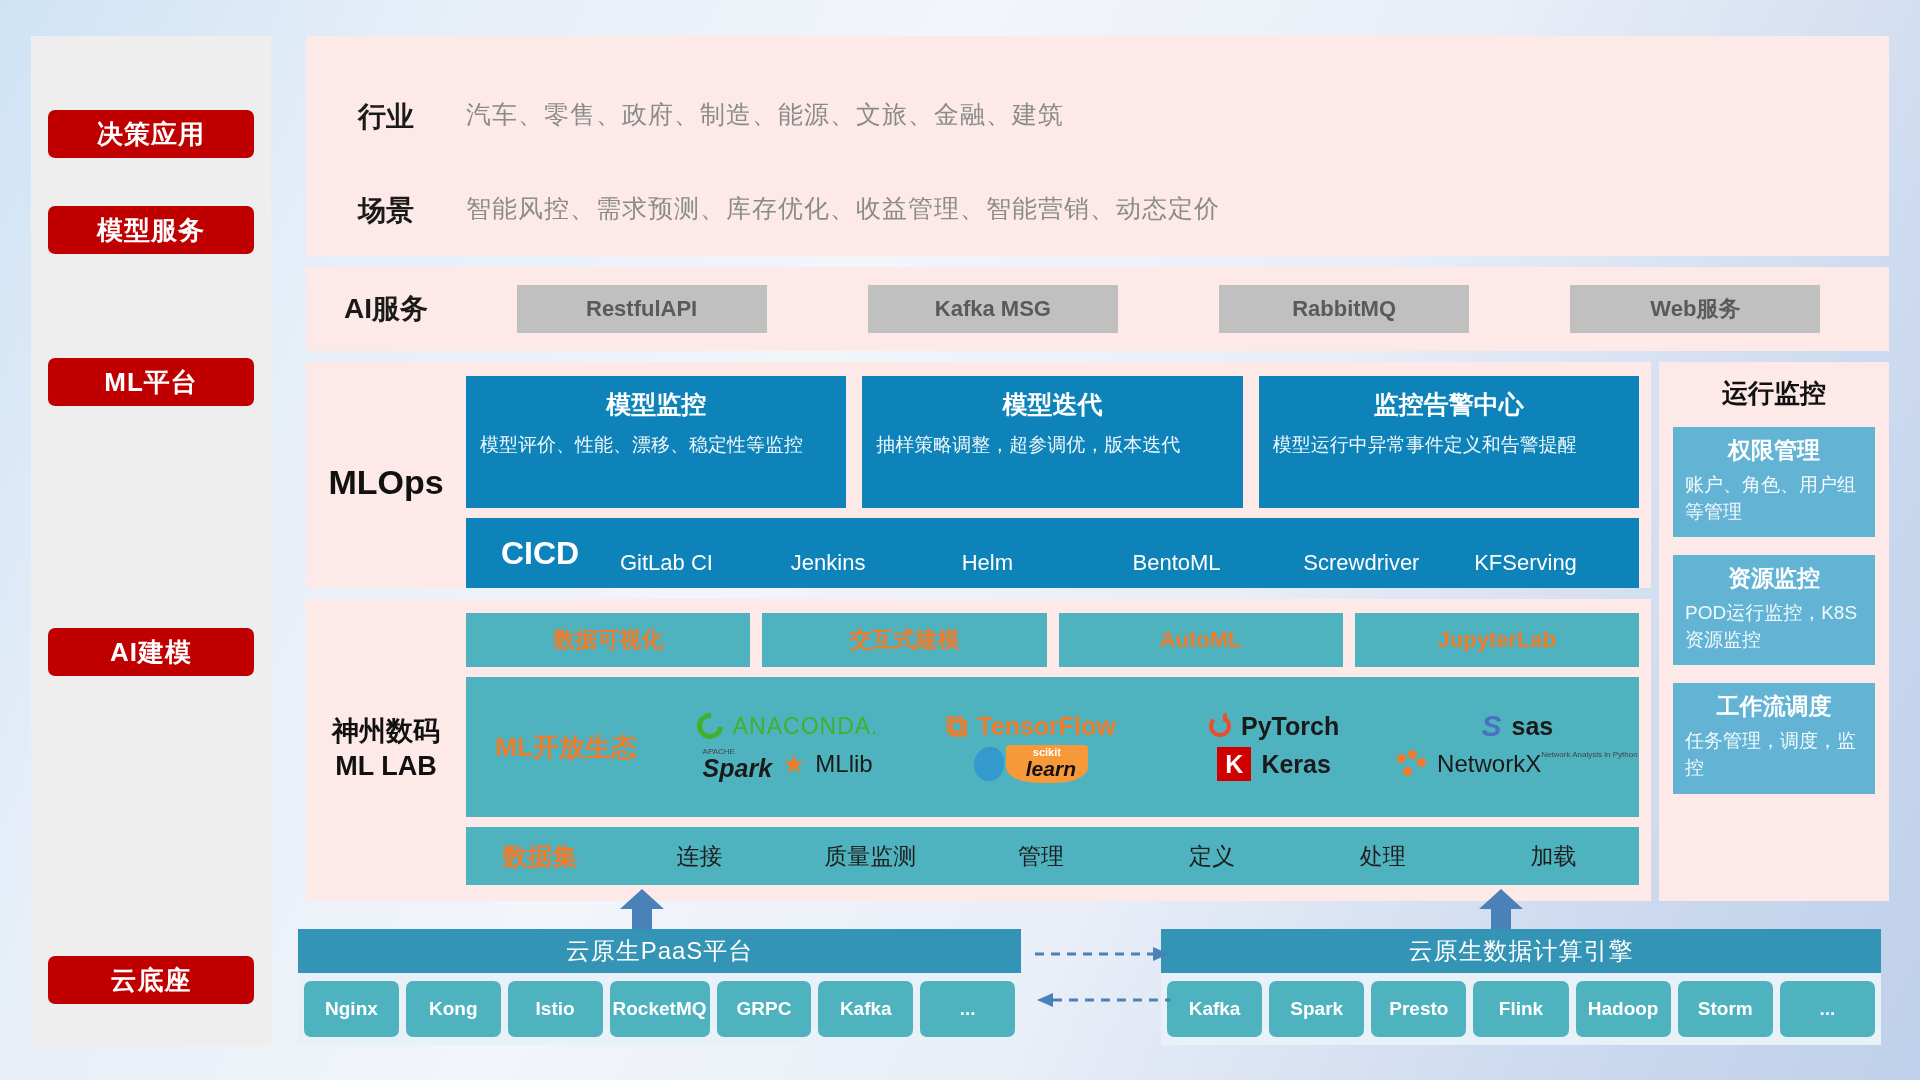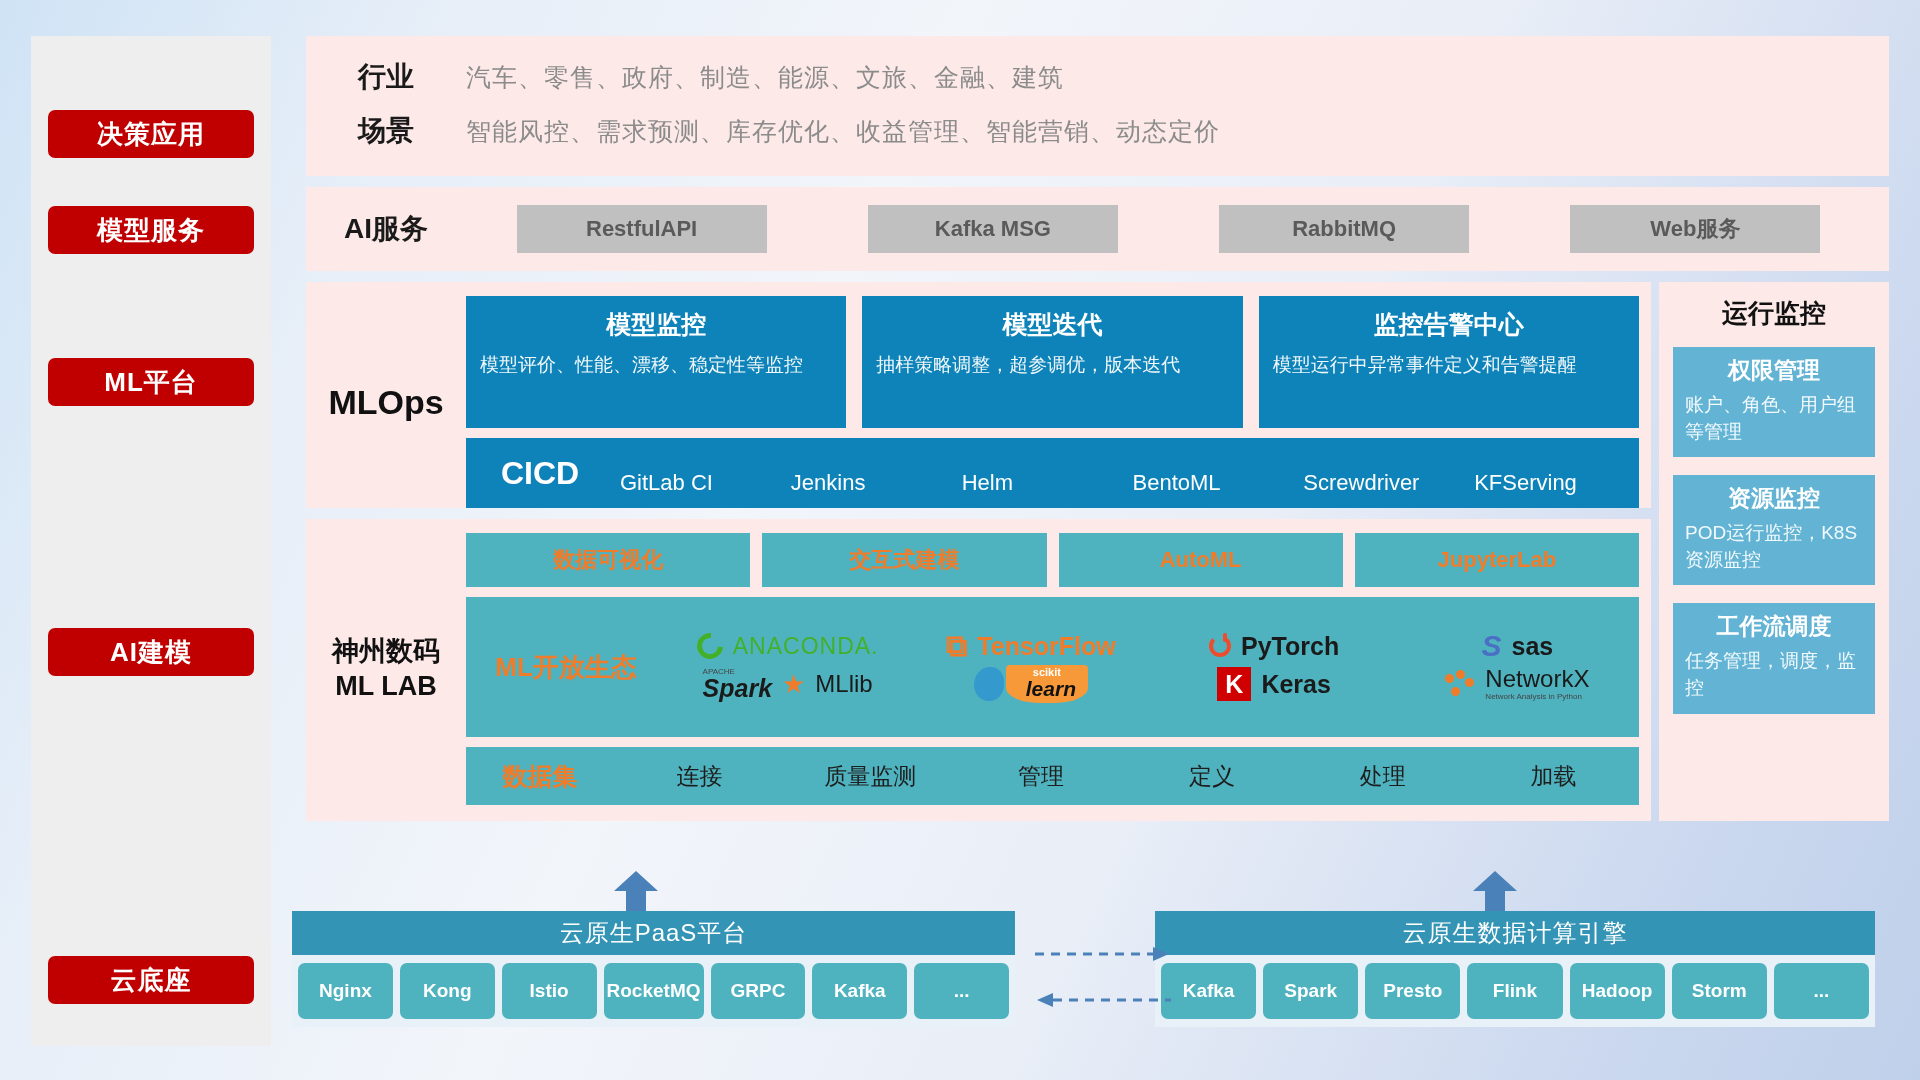--- a/index.html
+++ b/index.html
@@ -33,21 +33,21 @@
   
   .main { position: absolute; left: 306px; top: 36px; width: 1583px; }
 
   .band { background: #fdeae8; }
 
   
   .band-apps {
     padding: 22px 0 26px 0;
     display: flex; flex-direction: column; gap: 16px;
   }
-  .kv { display: flex; align-items: center; }
+  .kv { display: flex; align-items: flex-start; margin-top: 40px; }
   .kv-key {
     width: 160px; flex: none; text-align: center;
     font-size: 28px; font-weight: bold; color: #1a1a1a;
   }
   .kv-val { font-size: 25px; color: #8b8b8b; letter-spacing: 1px; }
 
   
   .band-svc {
     margin-top: 11px; padding: 18px 0;
     display: flex; align-items: center;
@@ -156,22 +156,22 @@
   }
   .mon-card {
     background: #62b3d4; color: #fff;
     padding: 8px 12px 12px 12px; margin-bottom: 18px;
   }
   .mon-card h4 { font-size: 23px; text-align: center; font-weight: bold; margin-bottom: 6px; }
   .mon-card p { font-size: 19px; line-height: 1.4; color: #f2fafd; }
 
   
   .cloud {
-    position: absolute; left: 292px; top: 893px; width: 1583px; height: 152px;
-    display: flex; align-items: center;
+    position: absolute; left: 298px; top: 893px; width: 1583px; height: 152px;
+    display: flex; align-items: flex-end;
   }
   .cloud-col { width: 723px; position: relative; }
   .cloud-col.right { width: 720px; margin-left: 140px; }
   .cloud-head {
     height: 44px; background: #3494b5; color: #fff;
     display: flex; align-items: center; justify-content: center;
     font-size: 24px; letter-spacing: 1px;
   }
   .cloud-body {
     background: #e8f1f7; padding: 8px 6px;
@@ -382,21 +382,21 @@
                   </div>
                 <span class="txt-dark">Keras</span>
               </div>
               <div class="logo">
                 <div class="nx-mark">
                   <span class="nx-dot" style="left:0;top:4px"></span>
                   <span class="nx-dot" style="left:11px;top:0"></span>
                   <span class="nx-dot" style="left:20px;top:8px"></span>
                   <span class="nx-dot" style="left:6px;top:17px"></span>
                 </div>
-                <span style="display:flex;flex-direction:column;line-height:1.1">
+                <span style="display:flex;flex-direction:row;line-height:1.1">
                   <span class="txt-plain">NetworkX</span>
                   <span class="nx-sub">Network Analysis in Python</span>
                 </span>
               </div>
 
             </div>
           </div>
 
           <div class="ds-row">
             <div class="ds-title">数据集</div>

